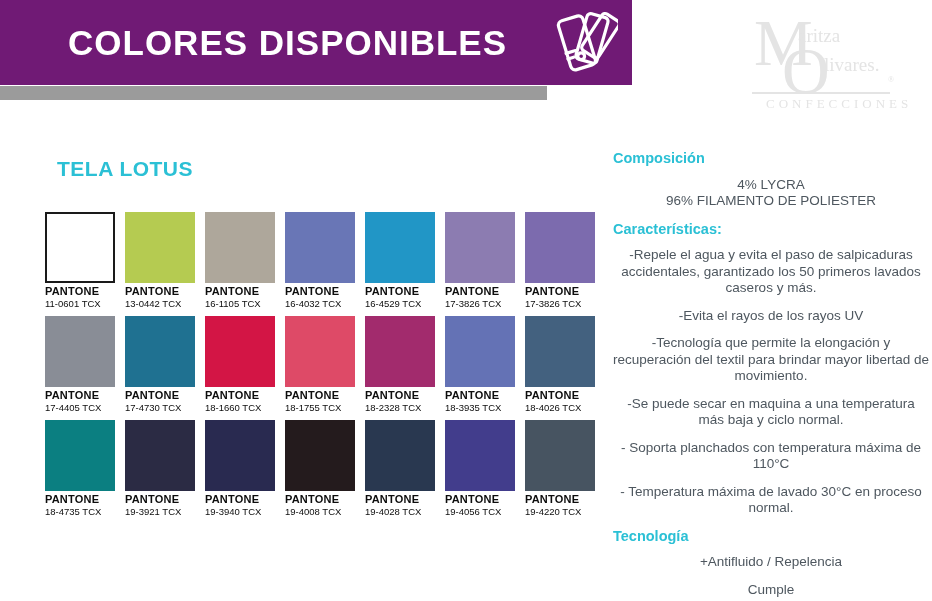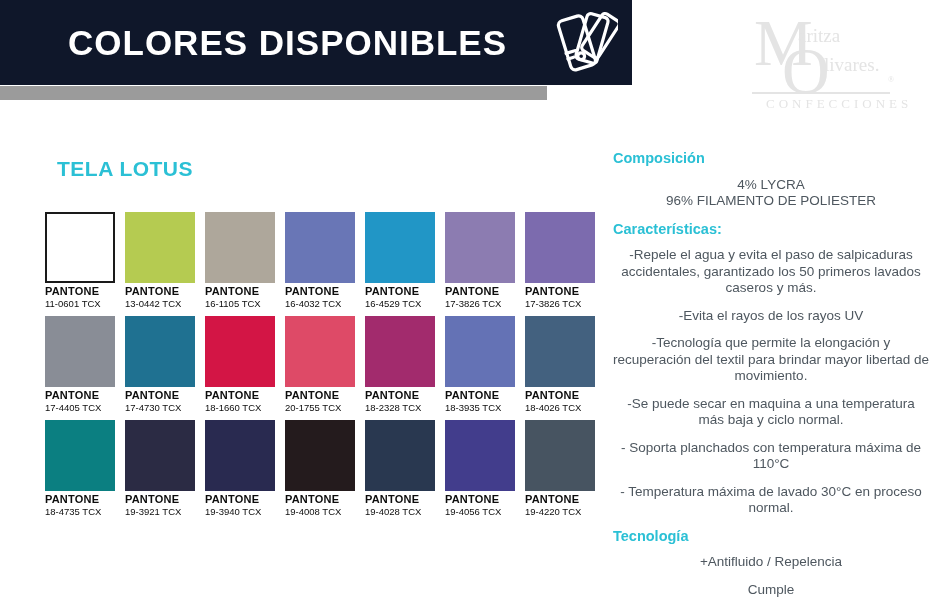--- a/index.html
+++ b/index.html
@@ -3,21 +3,21 @@
 <meta charset="utf-8">
 <style>
   html,body{margin:0;padding:0;}
   body{
     width:932px;height:601px;position:relative;background:#ffffff;
     font-family:"Liberation Sans",sans-serif;overflow:hidden;
   }
   
   .banner{
     position:absolute;left:0;top:0;width:632px;height:85px;
-    background:#0f172a;display:flex;align-items:center;
+    background:#701a75;display:flex;align-items:center;
   }
   .banner-title{
     color:#ffffff;font-weight:bold;font-size:35px;letter-spacing:1px;
     margin-left:68px;white-space:nowrap;
   }
   .banner-icon{position:absolute;right:14px;top:9px;width:68px;height:68px;}
   .gray-bar{position:absolute;left:0;top:86px;width:547px;height:14px;background:#9b9b9b;}
 
   
   .logo{
@@ -141,21 +141,21 @@
       <div class="code">17-4730 TCX</div>
     </div>
     <div class="cell">
       <div class="box" style="background: rgb(211, 21, 69);"></div>
       <div class="brand">PANTONE</div>
       <div class="code">18-1660 TCX</div>
     </div>
     <div class="cell">
       <div class="box" style="background: rgb(222, 74, 103);"></div>
       <div class="brand">PANTONE</div>
-      <div class="code">20-1755 TCX</div>
+      <div class="code">18-1755 TCX</div>
     </div>
     <div class="cell">
       <div class="box" style="background: rgb(162, 43, 109);"></div>
       <div class="brand">PANTONE</div>
       <div class="code">18-2328 TCX</div>
     </div>
     <div class="cell">
       <div class="box" style="background: rgb(100, 114, 181);"></div>
       <div class="brand">PANTONE</div>
       <div class="code">18-3935 TCX</div>

